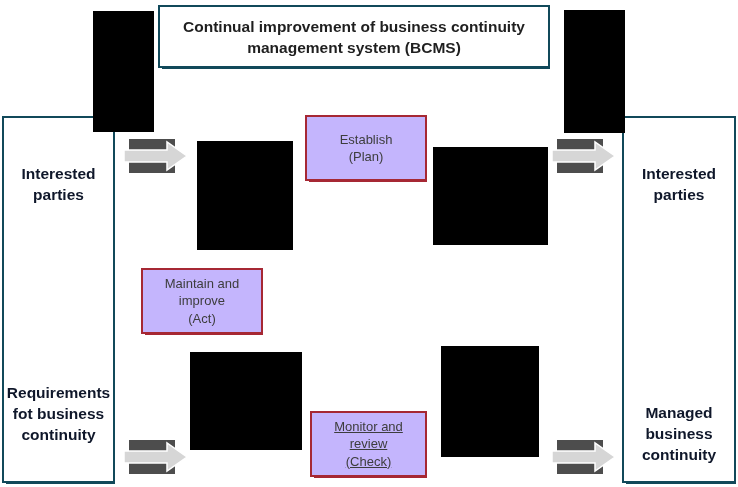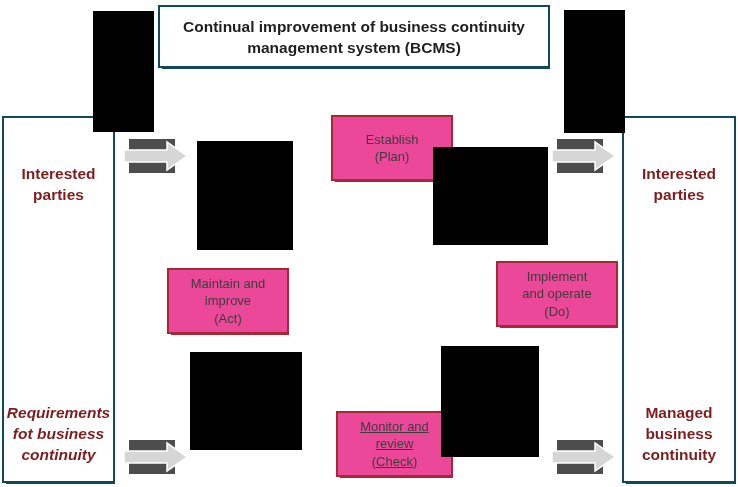--- a/index.html
+++ b/index.html
@@ -23,73 +23,70 @@
     box-sizing:border-box;
   }
   .title-box{
     left:158px;top:5px;width:392px;height:63px;
     display:flex;align-items:center;justify-content:center;text-align:center;
     font-size:15.5px;line-height:21px;font-weight:700;color:var(--ink);
   }
   .left-panel{left:2px;top:116px;width:113px;height:367px;}
   .right-panel{left:622px;top:116px;width:114px;height:367px;}
   .panel-label{
-    position:absolute;text-align:center;font-weight:700;color:#7f1d1d;
+    position:absolute;text-align:center;font-weight:700;color:#0f172a;
     font-size:15.5px;line-height:21px;
   }
   .lbl-left{left:2px;width:113px;}
   .lbl-right{left:622px;width:114px;}
   
   .red-box{
-    position:absolute;background:#ec4899;border:2.5px solid var(--red);
+    position:absolute;background:#c4b5fd;border:2.5px solid var(--red);
     box-shadow:2px 3px 0 -2px var(--red);
     box-sizing:border-box;
     display:flex;align-items:center;justify-content:center;text-align:center;
-    font-size:13px;line-height:17.5px;color:var(--soft-ink);margin-left:26px;
+    font-size:13px;line-height:17.5px;color:var(--soft-ink);
   }
   
   .black-shape{position:absolute;background:#000;z-index:5;}
   
   .flow-arrow{position:absolute;width:68px;height:36px;z-index:4;}
   .flow-arrow svg{display:block;width:100%;height:100%;}
 </style>
 </head>
 <body>
 
 <div class="stage">
 
   <div class="teal-box title-box ml">Continual improvement of business continuity
 management system (BCMS)</div>
 
   <div class="teal-box left-panel"></div>
   <div class="teal-box right-panel"></div>
 
   <div class="panel-label lbl-left ml" style="top:163px;">Interested
 parties</div>
-  <div class="panel-label lbl-left ml" style="top:402px;font-style:italic;">Requirements
+  <div class="panel-label lbl-left ml" style="top:382px;">Requirements
 fot business
 continuity</div>
   <div class="panel-label lbl-right ml" style="top:163px;">Interested
 parties</div>
   <div class="panel-label lbl-right ml" style="top:402px;">Managed
 business
 continuity</div>
 
   <div class="black-shape" style="left:93px;top:11px;width:61px;height:121px;"></div>
   <div class="black-shape" style="left:564px;top:10px;width:61px;height:123px;"></div>
   <div class="black-shape" style="left:197px;top:141px;width:96px;height:109px;"></div>
   <div class="black-shape" style="left:433px;top:147px;width:115px;height:98px;"></div>
   <div class="black-shape" style="left:190px;top:352px;width:112px;height:98px;"></div>
   <div class="black-shape" style="left:441px;top:346px;width:98px;height:111px;"></div>
 
   <div class="red-box ml" style="left:305px;top:115px;width:122px;height:66px;">Establish
 (Plan)</div>
-  <div class="red-box ml" style="left:470px;top:261px;width:122px;height:66px;">Implement
-and operate
-(Do)</div>
   <div class="red-box ml" style="left:141px;top:268px;width:122px;height:66px;text-align:center;">Maintain and
 improve
 (Act)</div>
   <div class="red-box ml" style="left:310px;top:411px;width:117px;height:66px;text-decoration:underline;">Monitor and
 review
 (Check)</div>
 
   <div class="flow-arrow" style="left:122px;top:138px;">
     <svg viewBox="0 0 68 36" aria-hidden="true">
       <rect x="7" y="1" width="46" height="34" fill="#4d4d4d"></rect>

